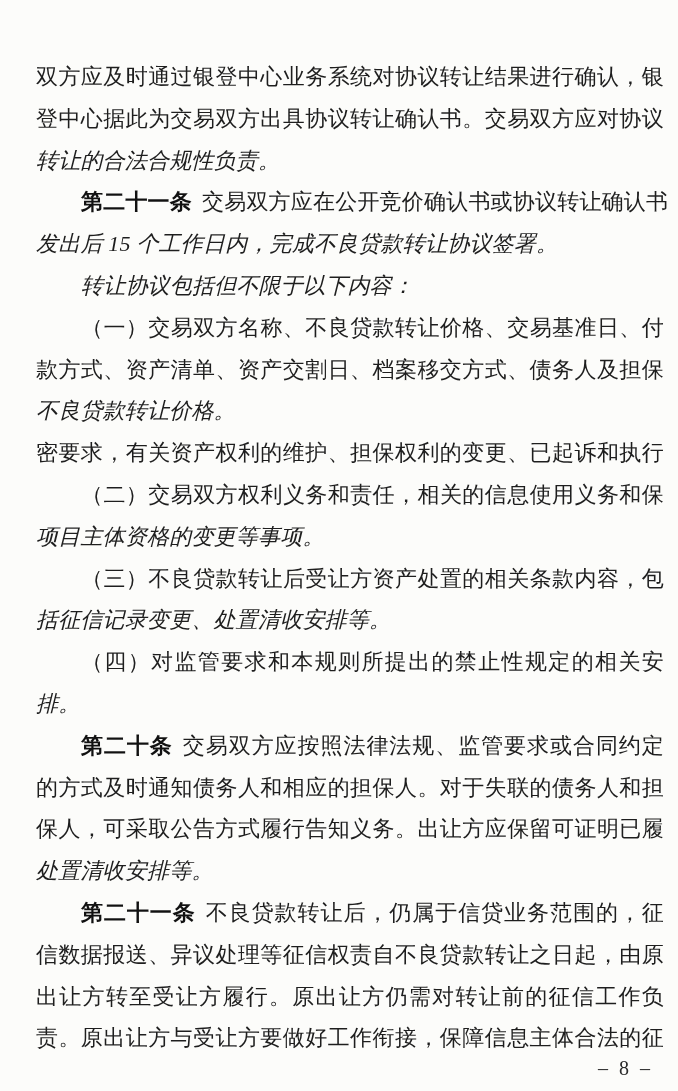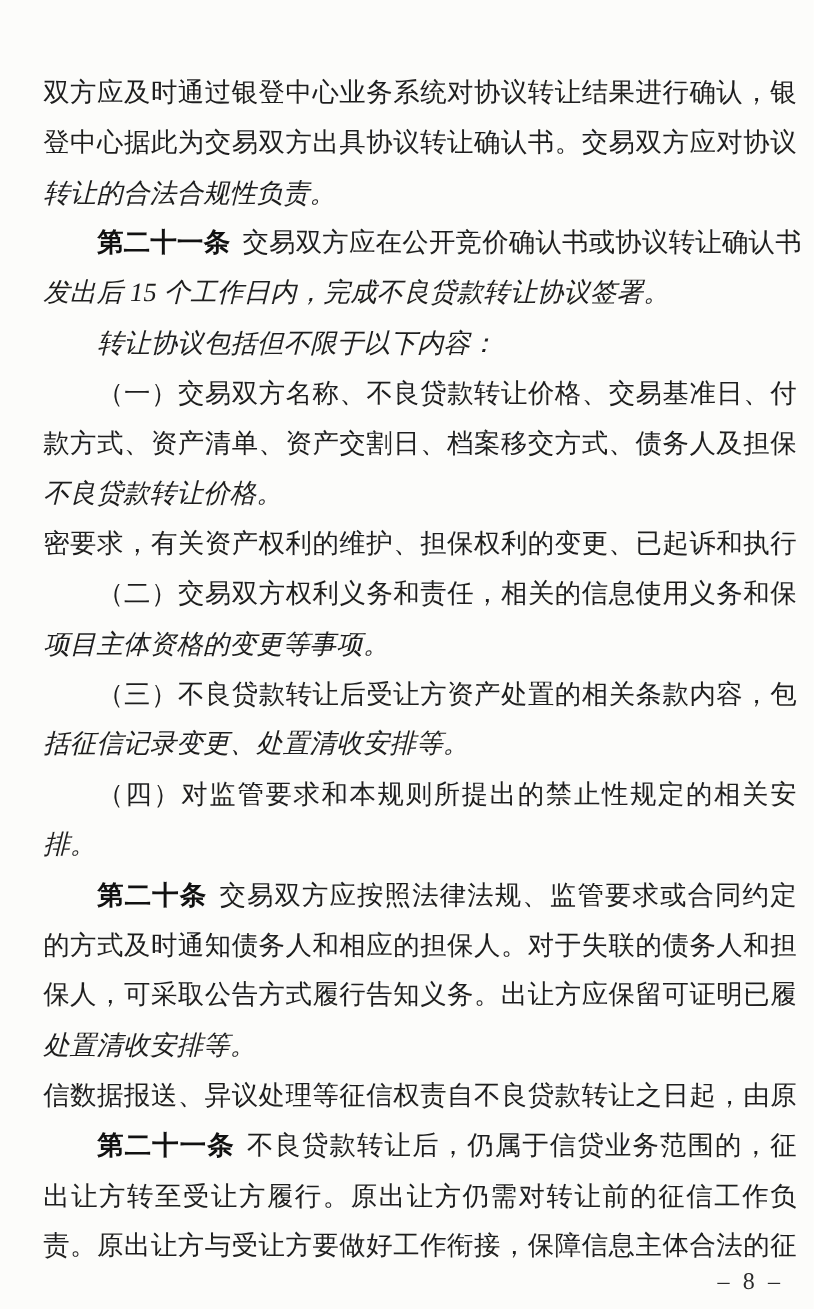--- a/index.html
+++ b/index.html
@@ -99,24 +99,24 @@
     <div class="para">
       <div class="line ind">
         <span class="lead">第二十条</span><span>交易双方应按照法律法规、监管要求或合同约定</span>
       </div>
       <div class="line">的方式及时通知债务人和相应的担保人。对于失联的债务人和担</div>
       <div class="line">保人，可采取公告方式履行告知义务。出让方应保留可证明已履</div>
       <div class="line end">处置清收安排等。</div>
     </div>
 
     <div class="para">
-      <div class="line">信数据报送、异议处理等征信权责自不良贷款转让之日起，由原</div>
       <div class="line ind">
         <span class="lead">第二十一条</span><span>不良贷款转让后，仍属于信贷业务范围的，征</span>
       </div>
+      <div class="line">信数据报送、异议处理等征信权责自不良贷款转让之日起，由原</div>
       <div class="line">出让方转至受让方履行。原出让方仍需对转让前的征信工作负</div>
       <div class="line">责。原出让方与受让方要做好工作衔接，保障信息主体合法的征</div>
     </div>
 
   </div>
 
   <div class="footer">– 8 –</div>
 </div>
 
 </body></html>

